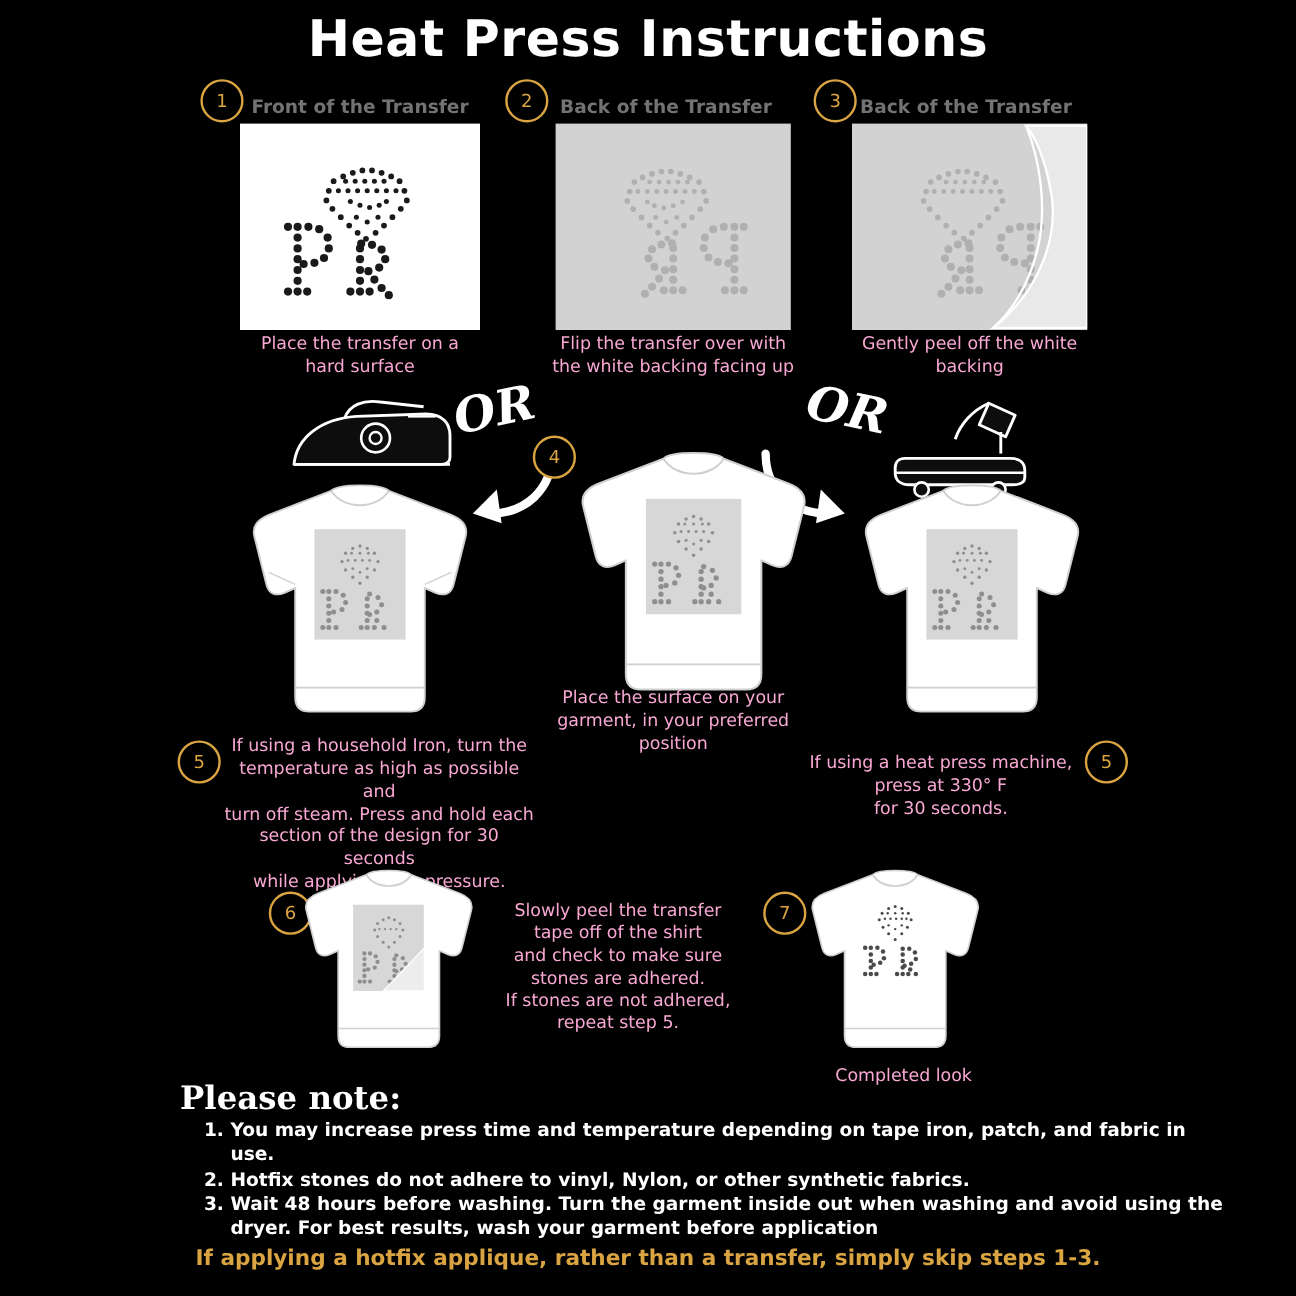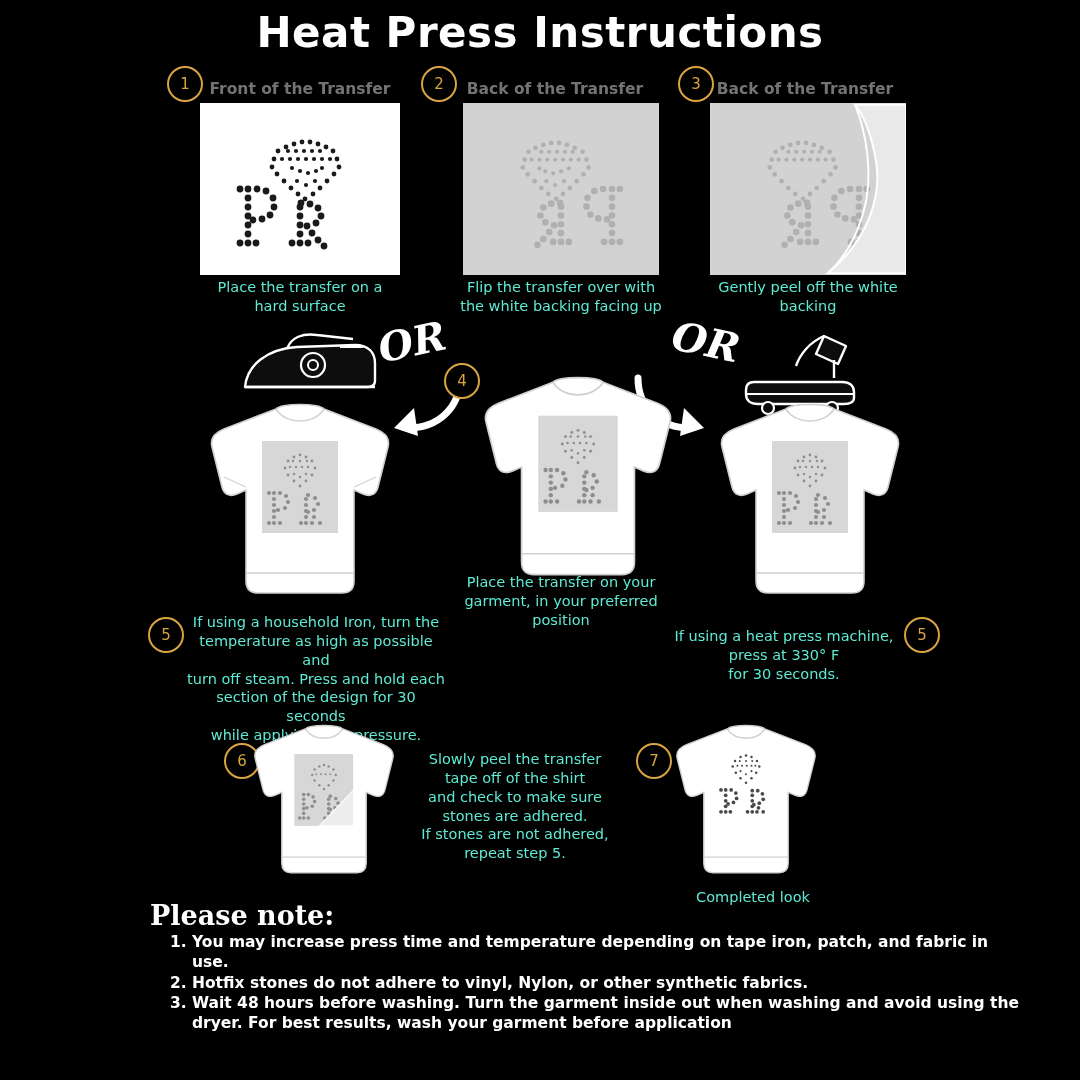--- a/index.html
+++ b/index.html
@@ -10,21 +10,21 @@
     position:absolute;top:8px;left:0;width:1080px;text-align:center;
     font-size:42px;font-weight:bold;letter-spacing:.5px;margin:0;
     font-family:"DejaVu Sans",sans-serif;
   }
   .badge{
     width:32px;height:32px;border-radius:50%;border:2px solid #d9a441;
     color:#d9a441;font-size:15px;display:flex;align-items:center;justify-content:center;
     font-family:"DejaVu Sans",sans-serif;background:#000;
   }
   .capt{
-    position:absolute;text-align:center;font-size:14.5px;line-height:1.3;color:#5eead4;
+    position:absolute;text-align:center;font-size:14.5px;line-height:1.3;color:#f9a8d4;
     font-family:"DejaVu Sans",sans-serif;
   }
   .hdr{
     position:absolute;text-align:center;font-size:15.5px;font-weight:bold;color:#737373;
     font-family:"DejaVu Sans",sans-serif;
   }
   .panel{position:absolute;background:#fff;}
   .panel.gray{background:#d2d2d2;}
   .or{
     position:absolute;color:#fff;font-size:40px;font-weight:bold;
@@ -479,21 +479,21 @@
         <circle cx="118" cy="100" r="2.1"></circle>
           <circle cx="125" cy="103" r="2.1"></circle>
           <circle cx="128" cy="109" r="2.1"></circle>
         <circle cx="124" cy="115" r="2.1"></circle>
           <circle cx="118" cy="117" r="2.1"></circle>
         <circle cx="124" cy="122" r="2.1"></circle>
           <circle cx="130" cy="128" r="2.1"></circle>
       </g>
     </svg>
   </div>
-  <div class="capt" style="left:443px;top:573px;width:236px;white-space:pre-line;">Place the transfer on your
+  <div class="capt" style="left:443px;top:573px;width:236px;white-space:pre-line;">Place the surface on your
 garment, in your preferred
 position</div>
 
   <div class="abs" style="left:700px;top:395px;">
     <svg width="220" height="215" viewBox="0 0 220 215">
       <path d="M86 14 C92 8 128 8 134 14 L186 34 C196 38 200 44 198 52 L188 92 C186 100 180 102 173 99 L164 95 L164 186 C164 194 160 198 152 198 L68 198 C60 198 56 194 56 186 L56 95 L47 99 C40 102 34 100 32 92 L22 52 C20 44 24 38 34 34 Z" fill="#ffffff" stroke="#d0d0d0" stroke-width="1.6" stroke-linejoin="round"></path>
       <path d="M86 14 C96 30 124 30 134 14" fill="none" stroke="#d0d0d0" stroke-width="1.6"></path>
       <path d="M56 178 L164 178" stroke="#d0d0d0" stroke-width="1.4"></path>
       <rect x="72" y="46" width="76" height="92" fill="#d7d7d7"></rect>
       <g fill="#8e8e8e">
@@ -699,14 +699,15 @@
 
   <div class="notes">
     <h2>Please note:</h2>
     <ol>
       <li>You may increase press time and temperature depending on tape iron, patch, and fabric in use.</li>
       <li>Hotfix stones do not adhere to vinyl, Nylon, or other synthetic fabrics.</li>
       <li>Wait 48 hours before washing. Turn the garment inside out when washing and avoid using the dryer. For best results, wash your garment before application</li>
     </ol>
   </div>
 
+  <div class="footer">If applying a hotfix applique, rather than a transfer, simply skip steps 1-3.</div>
 
 </div>
 
 </body></html>

